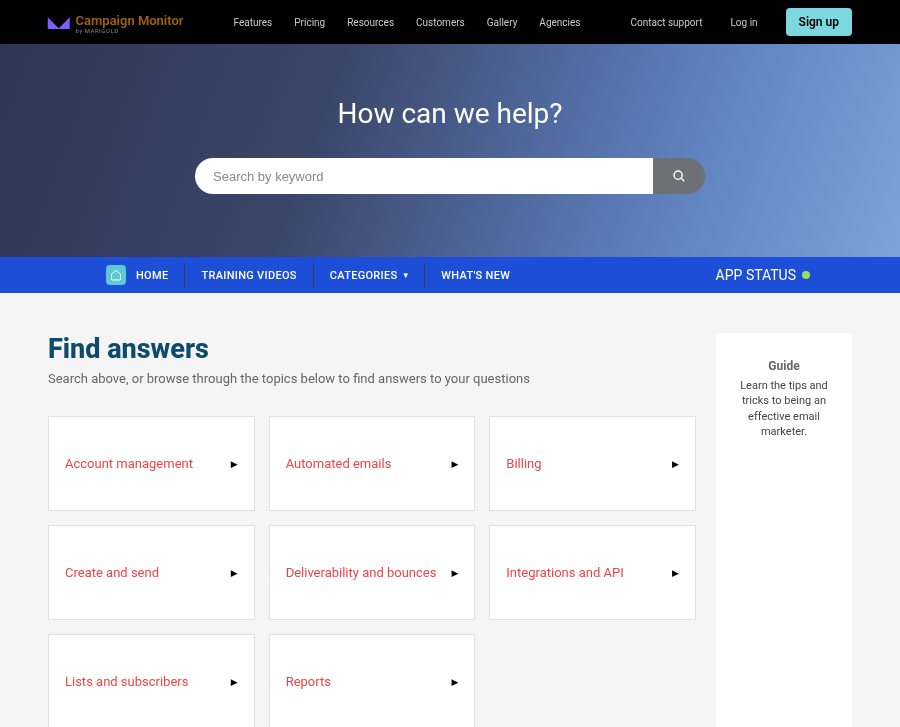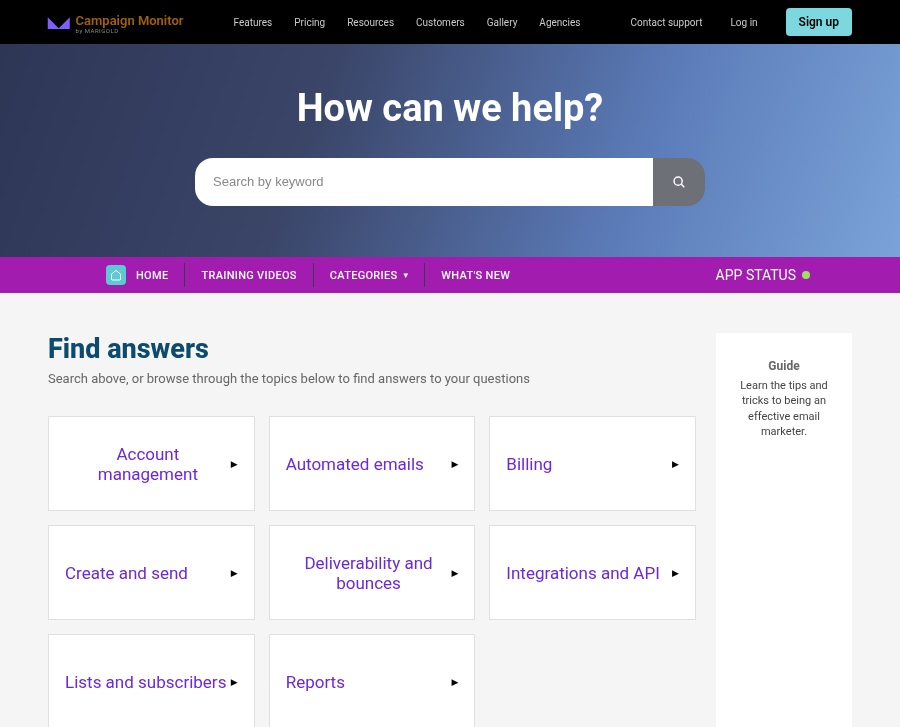--- a/index.html
+++ b/index.html
@@ -71,28 +71,28 @@
       height: 213px;
       background: linear-gradient(110deg, #2e3656 0%, #3a4568 35%, #5b7bb8 70%, #7ba3d9 100%);
       display: flex;
       flex-direction: column;
       align-items: center;
       justify-content: center;
       padding-bottom: 10px;
     }
     .hero-title {
       color: #fff;
-      font-size: 38px;
-      font-weight: 700;
+      font-size: 28px;
+      font-weight: 400;
       margin-bottom: 28px;
     }
     .search-bar {
       display: flex;
       width: 510px;
-      height: 48px;
+      height: 36px;
     }
     .search-input {
       flex: 1;
       border: none;
       border-radius: 18px 0 0 18px;
       padding: 0 18px;
       font-size: 13px;
       outline: none;
       color: #333;
     }
@@ -103,21 +103,21 @@
       width: 52px;
       background: #6d7077;
       border: none;
       border-radius: 0 18px 18px 0;
       cursor: pointer;
       display: flex;
       align-items: center;
       justify-content: center;
     }
     .secondary-nav {
-      background: #a21caf;
+      background: #1d4ed8;
       height: 32px;
       display: flex;
       align-items: center;
       padding: 18px 90px;
       justify-content: space-between;
     }
     .sec-nav-left {
       display: flex;
       align-items: center;
       height: 100%;
@@ -189,22 +189,22 @@
       background: #fff;
       border: 1px solid #e0e0e0;
       height: 95px;
       display: flex;
       align-items: center;
       justify-content: space-between;
       padding: 0 16px;
       cursor: pointer;
     }
     .topic-label {
-      font-size: 17px;
-      color: #6d28d9;
+      font-size: 13px;
+      color: #ef4444;
       text-align: center;
     }
     .topic-arrow {
       font-size: 9px;
       color: #000;
     }
     .sidebar {
       width: 136px;
       background: #fff;
       padding: 26px 14px;

